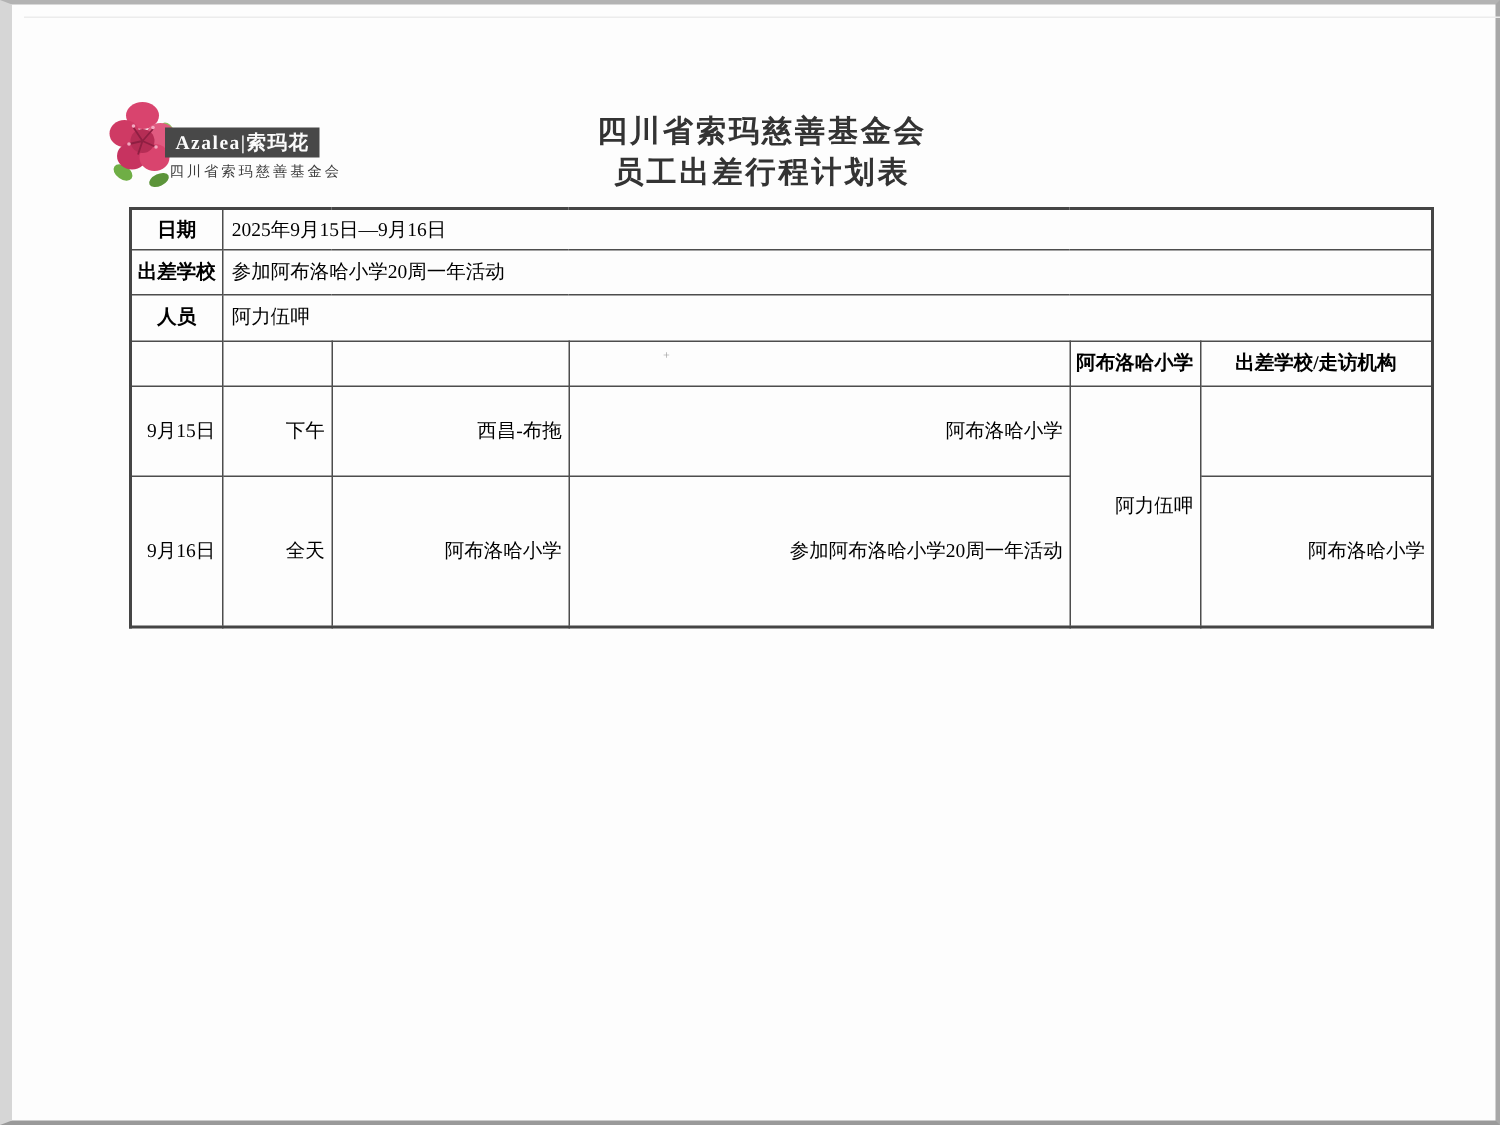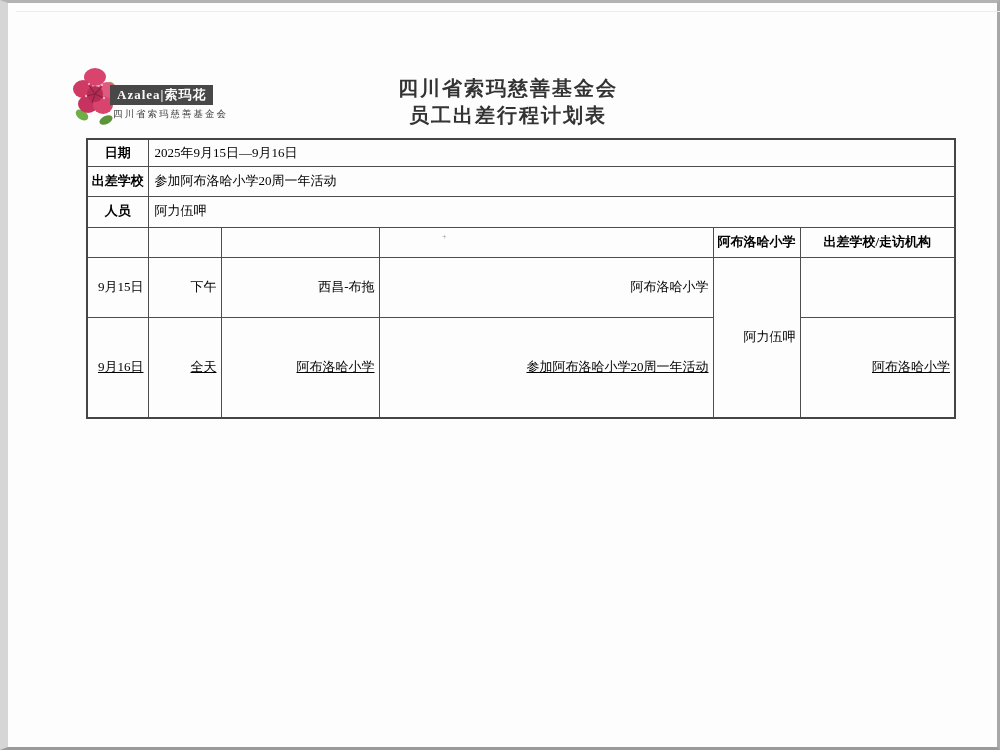--- a/index.html
+++ b/index.html
@@ -63,21 +63,21 @@
   table.trip { border:2px solid #454545; }
   td.lbl   { font-weight:bold; text-align:center; font-size:13px; }
   td.val   { text-align:left; padding-left:6px; }
   td.hd    { font-weight:bold; text-align:center; padding:2px 4px; }
   td.cell  { text-align:right; padding:2px 4px; }
   tr.r-info1 { height:27px; }
   tr.r-info2 { height:30px; }
   tr.r-info3 { height:31px; }
   tr.r-head  { height:30px; }
   tr.r-day1  { height:60px; }
-  tr.r-day2  { height:101px;text-decoration:underline; }
+  tr.r-day2  { height:101px; }
 
   .artifact {
     position:absolute; left:434px; top:231px;
     width:5px; height:5px; color:#9a9a9a; font-size:8px; line-height:5px;
   }
 </style>
 </head>
 <body>
 
 <div class="scan-page">

